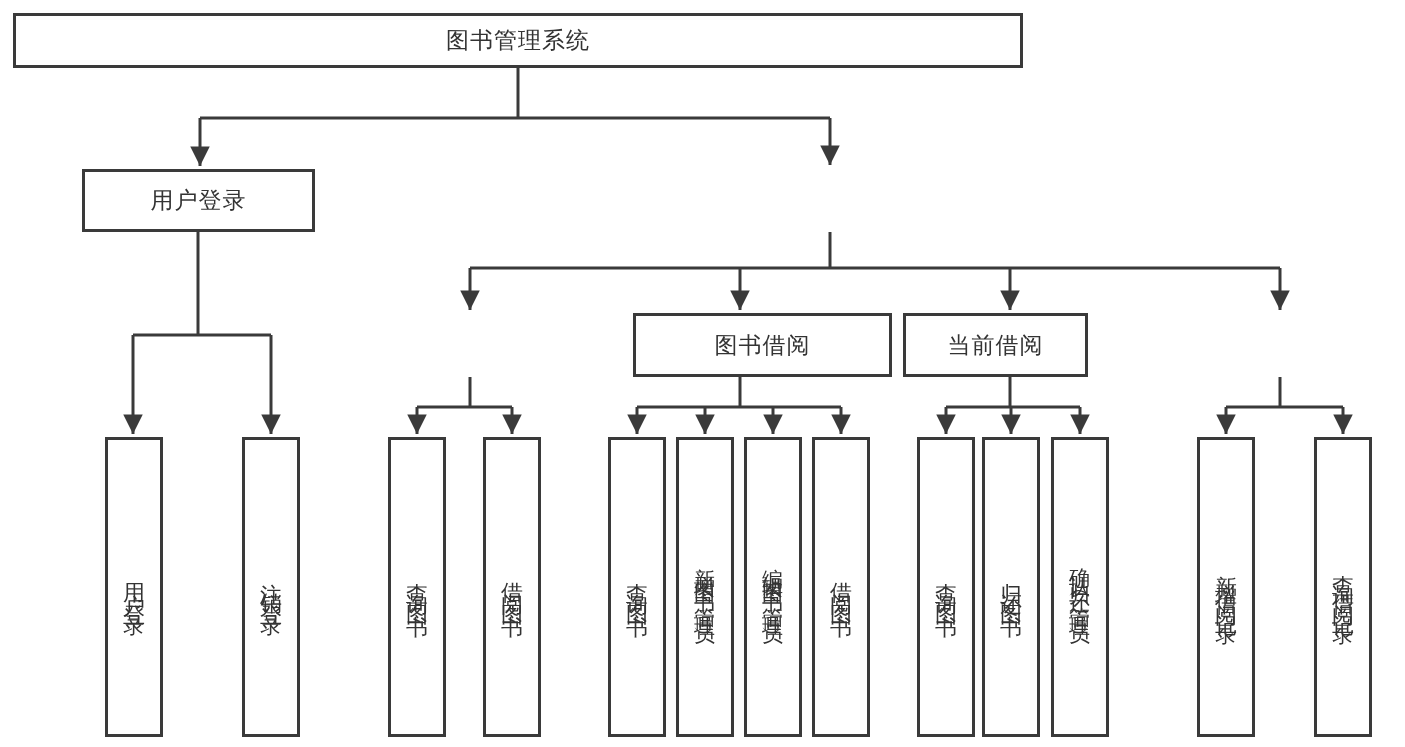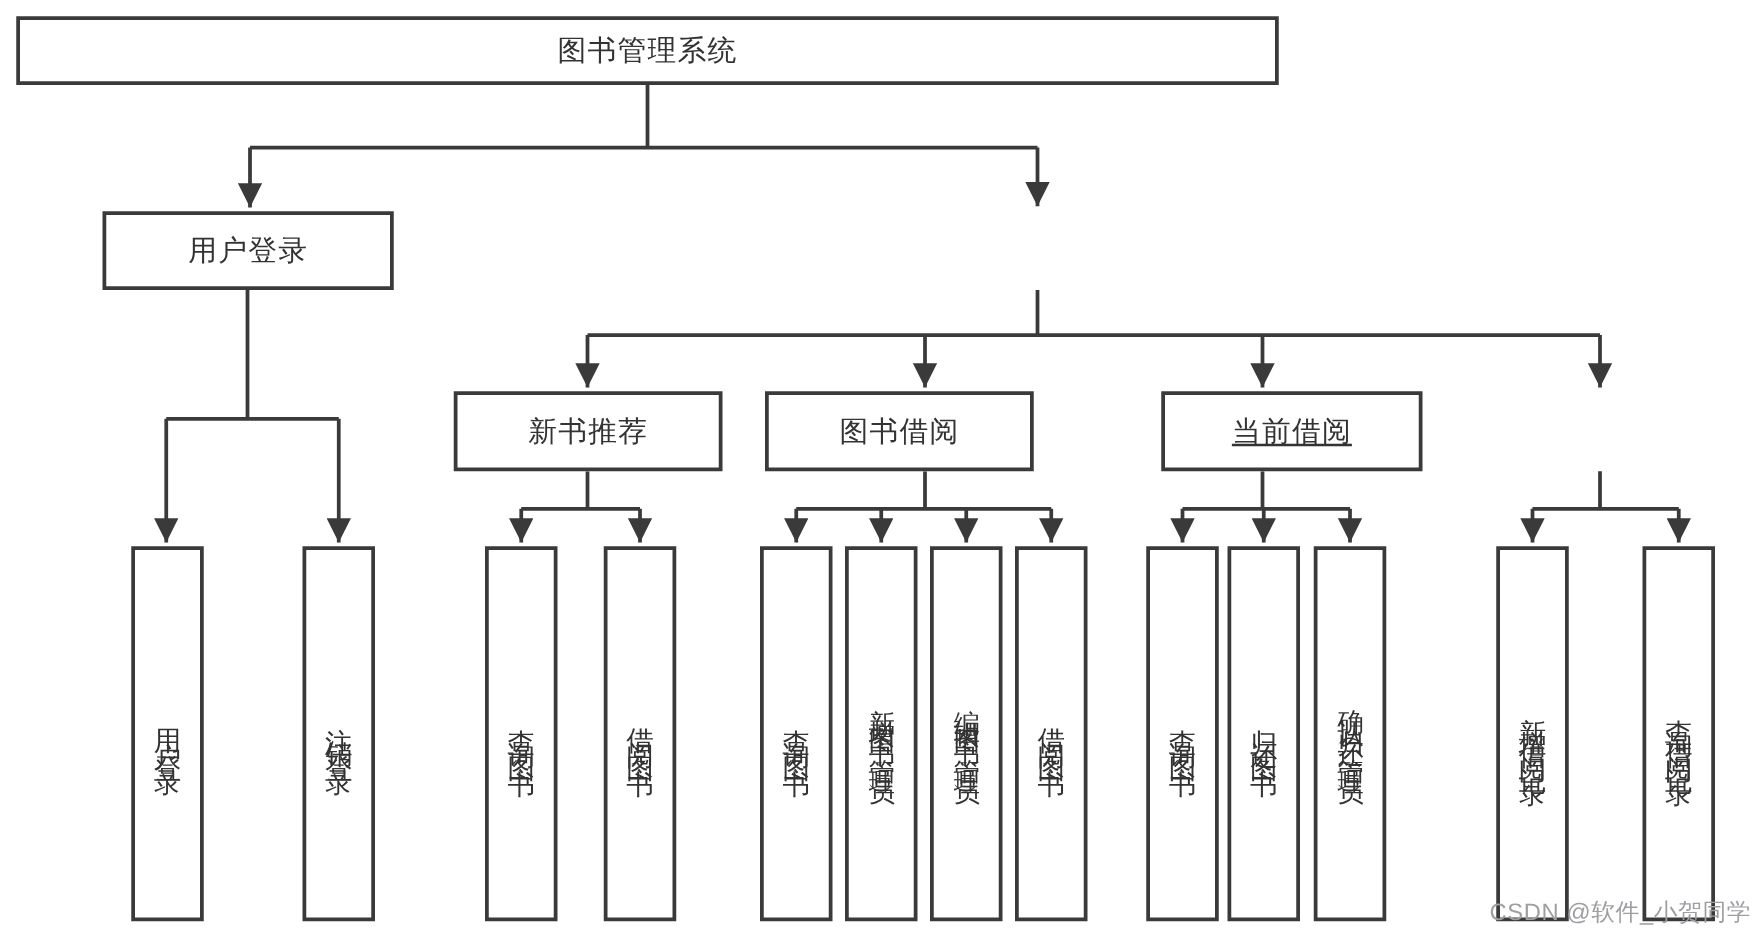--- a/index.html
+++ b/index.html
@@ -108,27 +108,24 @@
   </svg>
 
   <div class="node hnode" style="left:13px; top:13px; width:1010px; height:55px;">
     <span>图书管理系统</span>
   </div>
 
   <div class="node hnode" style="left:82px; top:169px; width:233px; height:63px;">
     <span>用户登录</span>
   </div>
 
-  <div class="node hnode" style="left:363px; top:313px; width:215px; height:64px;">
-    <span>新书推荐</span>
-  </div>
-  <div class="node hnode" style="left:612px; top:313px; width:215px; height:64px;">
+  <div class="node hnode" style="left:633px; top:313px; width:259px; height:64px;">
     <span>图书借阅</span>
   </div>
-  <div class="node hnode" style="left:929px; top:313px; width:209px; height:64px;text-decoration:underline;">
+  <div class="node hnode" style="left:903px; top:313px; width:185px; height:64px;">
     <span>当前借阅</span>
   </div>
 
   <div class="node vnode vspace-short" style="left:105px; top:437px;">
     <span class="vtext">用户登录</span>
   </div>
   <div class="node vnode vspace-short" style="left:242px; top:437px;">
     <span class="vtext">注销登录</span>
   </div>
 
@@ -162,15 +159,14 @@
     <span class="vtext">确认归还（管理员）</span>
   </div>
 
   <div class="node vnode vspace-mid" style="left:1197px; top:437px;">
     <span class="vtext">新增借阅记录</span>
   </div>
   <div class="node vnode vspace-mid" style="left:1314px; top:437px;">
     <span class="vtext">查询借阅记录</span>
   </div>
 
-  <div id="watermark">CSDN @软件_小贺同学</div>
 
 </div>
 
 </body></html>

